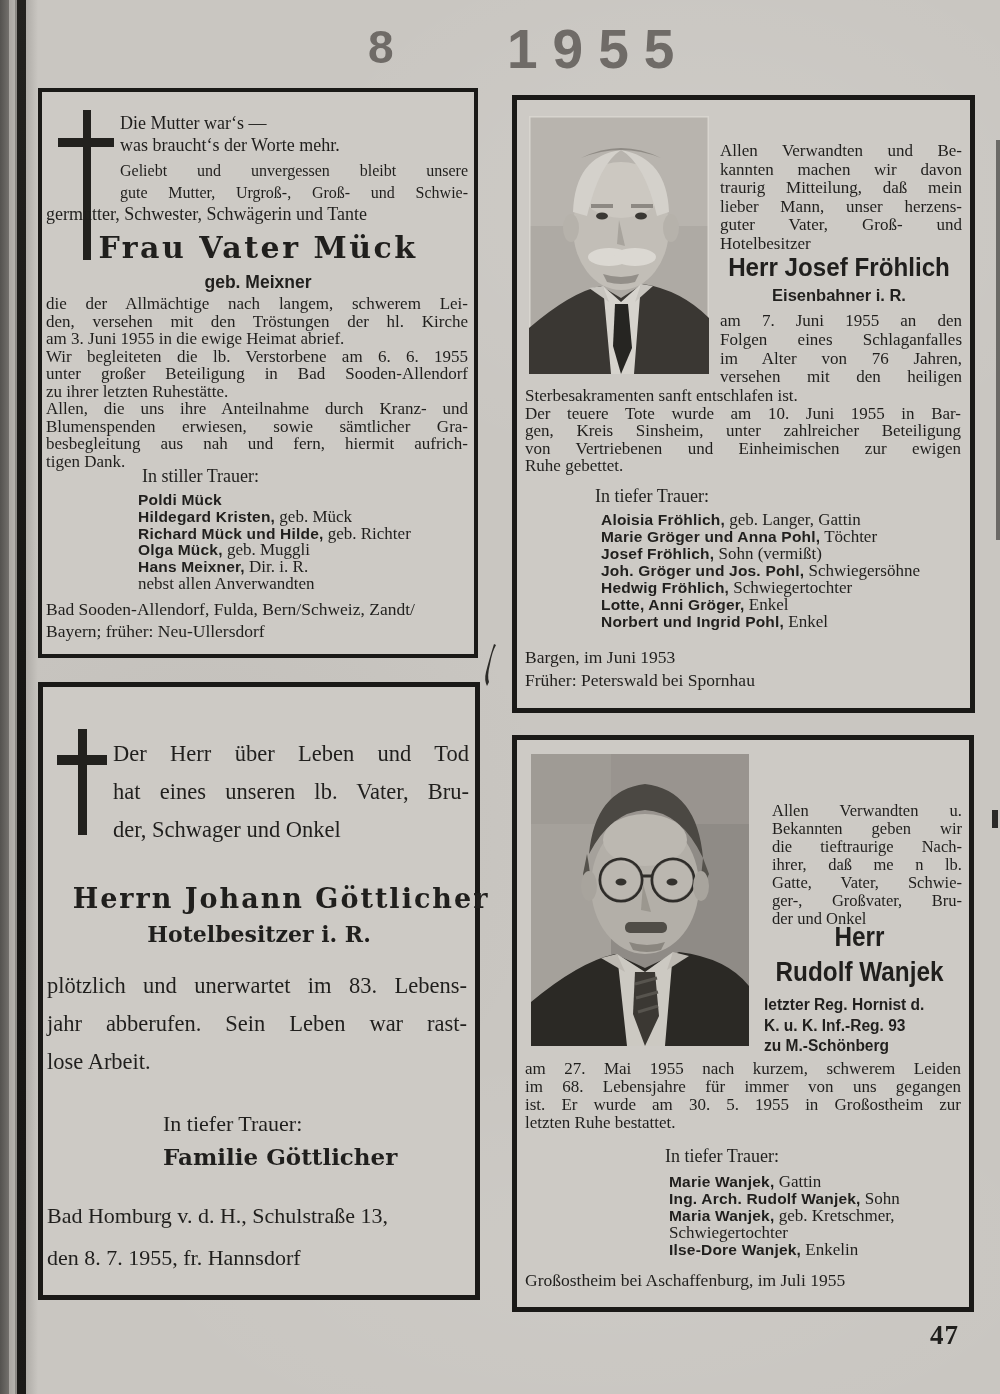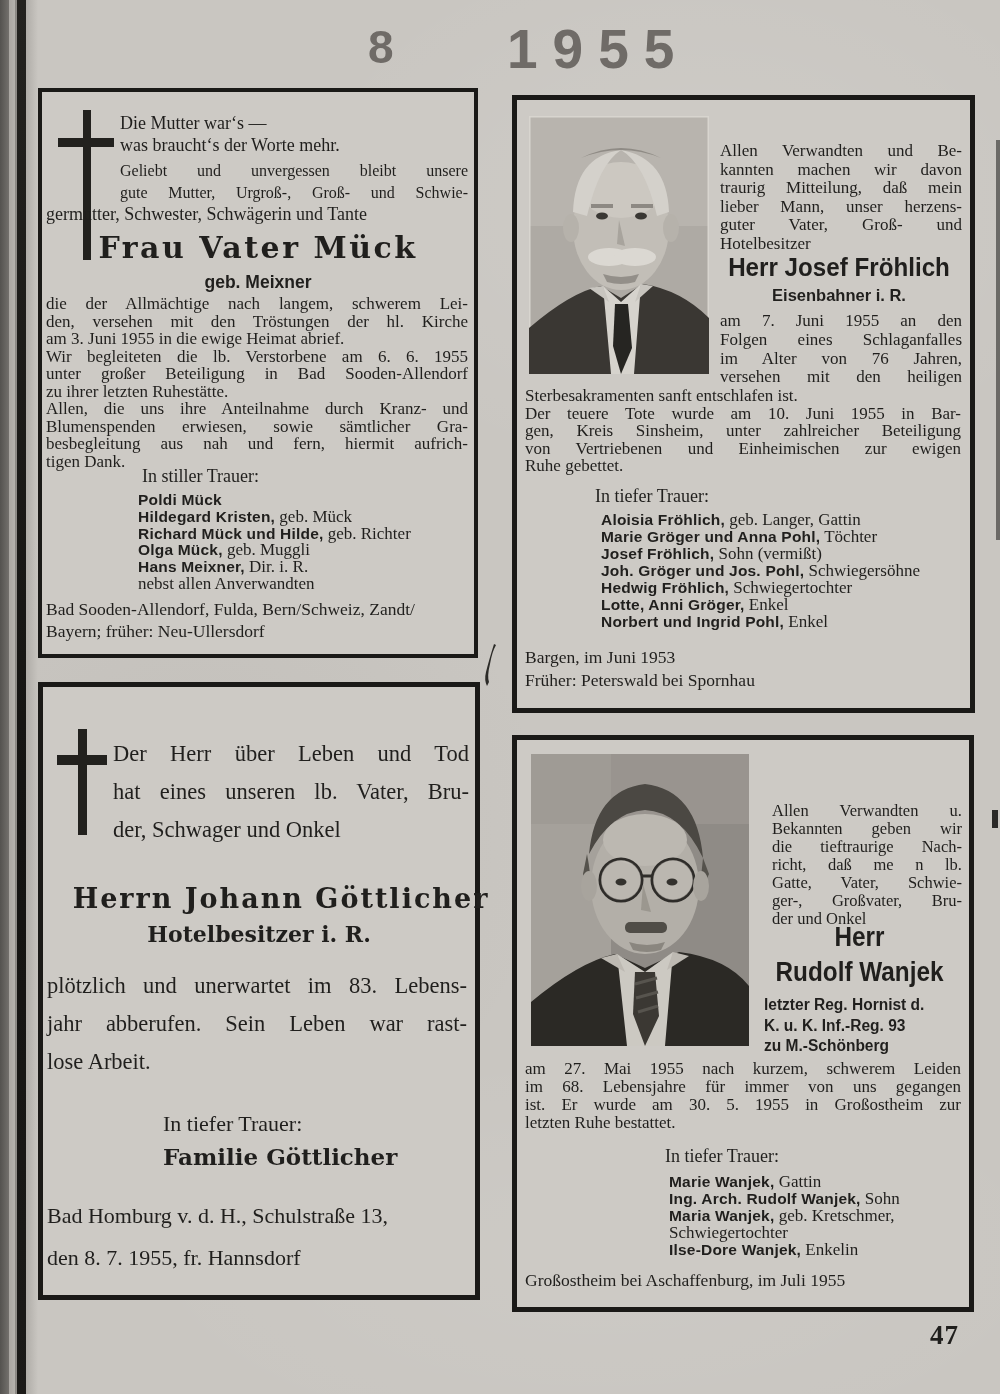--- a/index.html
+++ b/index.html
@@ -259,21 +259,21 @@
       <line x1="104" y1="230" x2="126" y2="224" stroke="#57544e" stroke-width="3"></line>
       <line x1="105" y1="244" x2="127" y2="238" stroke="#57544e" stroke-width="3"></line>
       <line x1="107" y1="258" x2="127" y2="252" stroke="#57544e" stroke-width="3"></line>
       <path d="M70,204 L86,200 L94,218 Z" fill="#bdb9b2"></path>
       <path d="M158,202 L142,198 L136,216 Z" fill="#bdb9b2"></path>
     </svg>
     <div class="abs b4-intro">
       <div class="fill">Allen Verwandten u.</div>
       <div class="fill">Bekannten geben wir</div>
       <div class="fill">die tieftraurige Nach-</div>
-      <div class="fill">richt, daß me n lb.</div>
+      <div class="fill">ihrer, daß me n lb.</div>
       <div class="fill">Gatte, Vater, Schwie-</div>
       <div class="fill">ger-, Großvater, Bru-</div>
       <div>der und Onkel</div>
     </div>
     <div class="abs ctr bsans b4-title">
       <div>Herr</div>
       <div>Rudolf Wanjek</div>
     </div>
     <div class="abs bsans b4-sub">
       <div>letzter Reg. Hornist d.</div>

